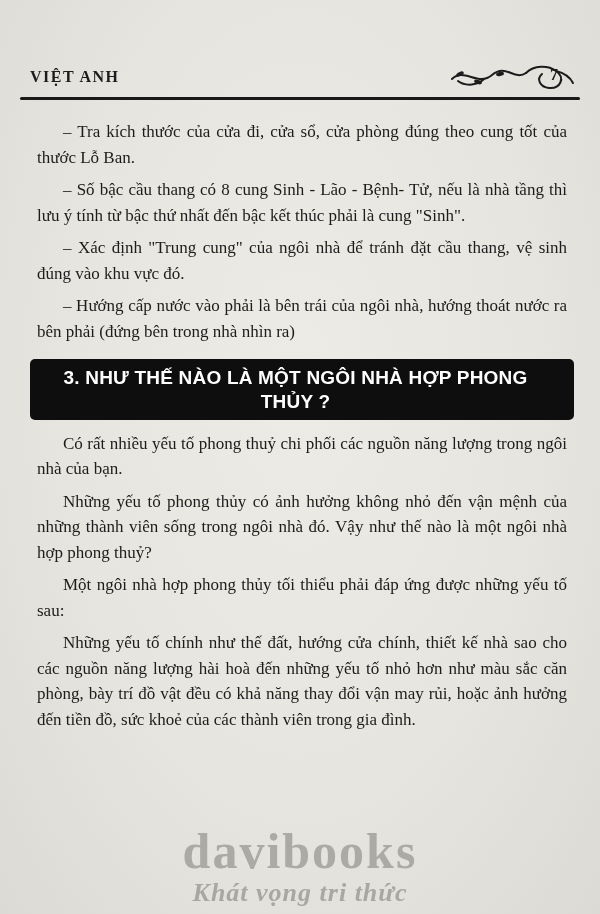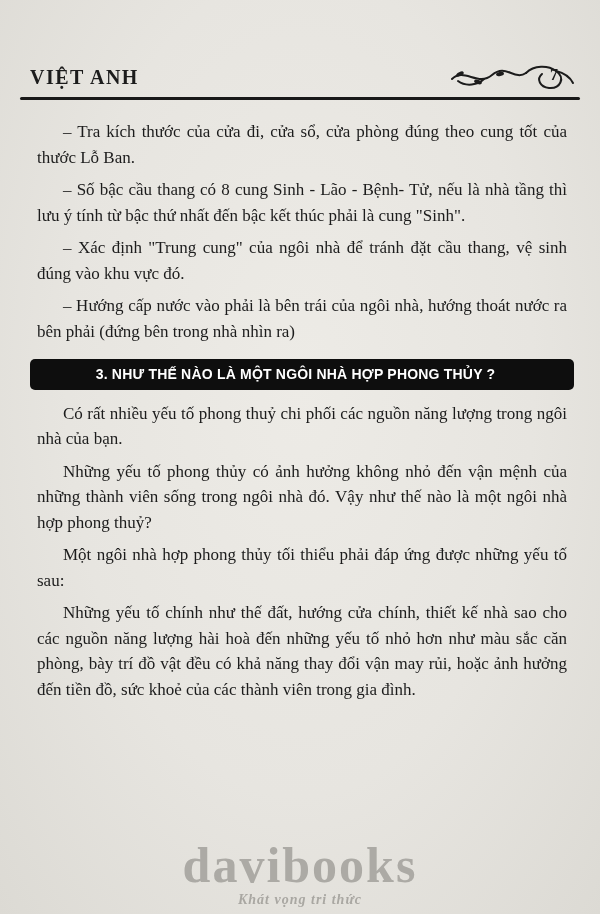--- a/index.html
+++ b/index.html
@@ -5,52 +5,52 @@
   html,body{margin:0;padding:0;background:#cfcdc8;}
   .page{
     width:600px;height:914px;margin:0 auto;position:relative;overflow:hidden;
     background:radial-gradient(ellipse at 50% 42%, #edebe6 0%, #e7e5e0 55%, #dcdad4 100%);
     font-family:"Liberation Serif", serif;color:#1c1c1c;
   }
   .header{
     position:absolute;top:60px;left:30px;right:24px;height:34px;
     display:flex;justify-content:space-between;align-items:center;
   }
-  .running-title{font-weight:bold;font-size:20px;letter-spacing:1.5px;}
+  .running-title{font-weight:bold;font-size:16px;letter-spacing:1.5px;}
   .ornament{position:relative;width:128px;height:32px;}
   .ornament svg{position:absolute;left:0;top:0;}
   .page-number{
     position:absolute;right:18px;top:5px;font-weight:bold;font-size:16px;
   }
   .rule{
     position:absolute;top:97px;left:20px;right:20px;height:3px;
     background:#191919;border-radius:2px;
   }
   .body-text{
     position:absolute;top:112px;left:30px;right:26px;
     font-size:17px;line-height:1.5;text-align:justify;
   }
   .para{margin:7px;text-indent:26px;}
   .section-heading{
     margin:15px 0 11px 0;background:#0e0e0e;color:#ffffff;
     border-radius:5px;padding:7px 21px 6px 8px;
     font-family:"Liberation Sans", sans-serif;font-weight:bold;
-    font-size:14px;text-align:center;text-indent:0;letter-spacing:.2px;
+    font-size:19px;text-align:center;text-indent:0;letter-spacing:.2px;
     line-height:1.25;
   }
   .watermark{
     position:absolute;left:0;right:0;bottom:6px;text-align:center;
     color:#a3a19c;pointer-events:none;font-weight:bold;
   }
   .watermark .brand{
     font-size:50px;letter-spacing:2px;line-height:1.0;opacity:.85;
     font-family:"Liberation Serif", serif;
   }
   .watermark .slogan{
-    font-size:14px;font-style:italic;letter-spacing:1px;opacity:.9;
+    font-size:26px;font-style:italic;letter-spacing:1px;opacity:.9;
     margin-top:2px;
   }
 </style>
 </head>
 <body>
 
 <div class="page">
 
   <header class="header">
     <span class="running-title">VIỆT ANH</span>

